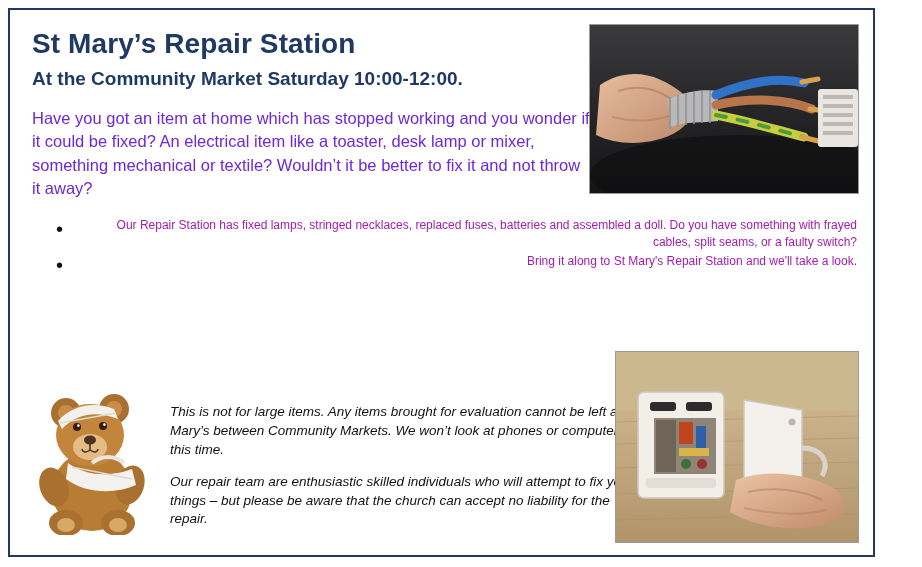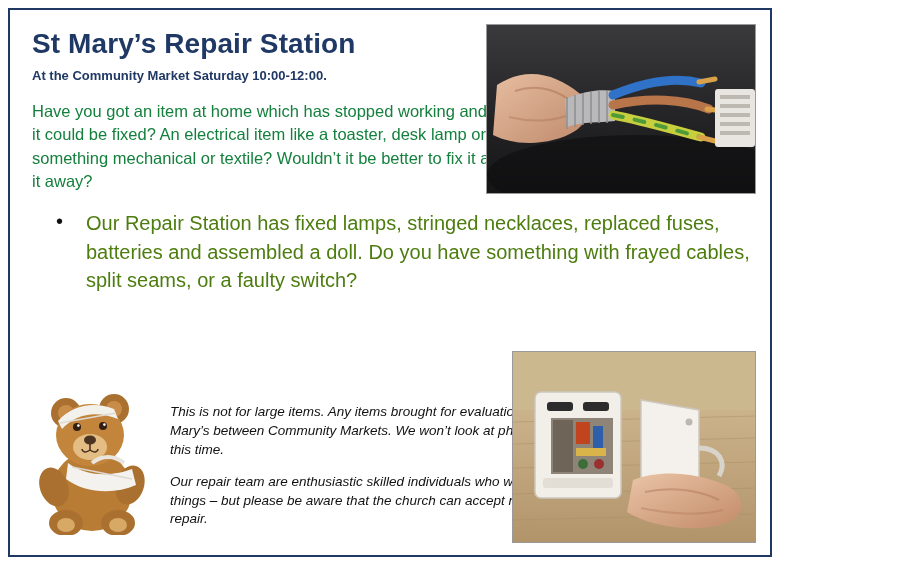--- a/index.html
+++ b/index.html
@@ -8,21 +8,21 @@
     background: #ffffff;
   }
   body {
     width: 922px;
     height: 567px;
     font-family: "Liberation Sans", sans-serif;
     overflow: hidden;
   }
   .poster {
     position: relative;
-    width: 764px;
+    width: 867px;
     height: 549px;
     margin: 8px;
     border: 2px solid #1f3864;
     box-sizing: border-box;
     background: #ffffff;
   }
   .inner {
     position: absolute;
     inset: 0;
     padding: 12px 16px 10px 22px;
@@ -31,40 +31,41 @@
   .title {
     color: #1f3864;
     font-size: 28px;
     font-weight: bold;
     letter-spacing: 0.1px;
     margin: 6px 0 2px 0;
     line-height: 1.15;
   }
   .subtitle {
     color: #1f3864;
-    font-size: 13px;
+    font-size: 19px;
     font-weight: bold;
     margin: 8px 0 8px 0;
     line-height: 1.2;
   }
   .intro {
-    color: #15803d;
+    color: #6d28d9;
     font-size: 16.5px;
     line-height: 1.42;
     margin: 16px 0 0 0;
     max-width: 560px;
   }
   .bullets {
     margin: 16px 0 0 0;
     padding: 0 0 0 24px;
     list-style: none;
-    color: #4d7c0f;
-    font-size: 20px;
+    color: #a21caf;
+    font-size: 12px;
     line-height: 1.42;
     max-width: 840px;
+    text-align: right;
   }
   .bullets li {
     position: relative;
     padding-left: 30px;
     margin-bottom: 2px;
   }
   .bullets li::before {
     content: "\2022";
     position: absolute;
     left: 0;
@@ -122,20 +123,21 @@
 
 <div class="poster">
   <div class="inner">
 
     <h1 class="title">St Mary’s Repair Station</h1>
     <h2 class="subtitle">At the Community Market Saturday 10:00-12:00.</h2>
     <p class="intro">Have you got an item at home which has stopped working and you wonder if it could be fixed? An electrical item like a toaster, desk lamp or mixer, something mechanical or textile? Wouldn’t it be better to fix it and not throw it away?</p>
 
     <ul class="bullets">
       <li>Our Repair Station has fixed lamps, stringed necklaces, replaced fuses, batteries and assembled a doll. Do you have something with frayed cables, split seams, or a faulty switch?</li>
+      <li>Bring it along to St Mary's Repair Station and we'll take a look.</li>
     </ul>
 
     <div class="footnotes">
       <p>This is not for large items. Any items brought for evaluation cannot be left at St Mary’s between Community Markets. We won’t look at phones or computers at this time.</p>
       <p>Our repair team are enthusiastic skilled individuals who will attempt to fix your things – but please be aware that the church can accept no liability for the repair.</p>
     </div>
   </div>
 
   <div class="hero-img">
     <svg viewBox="0 0 268 168" width="268" height="168" preserveAspectRatio="none">

